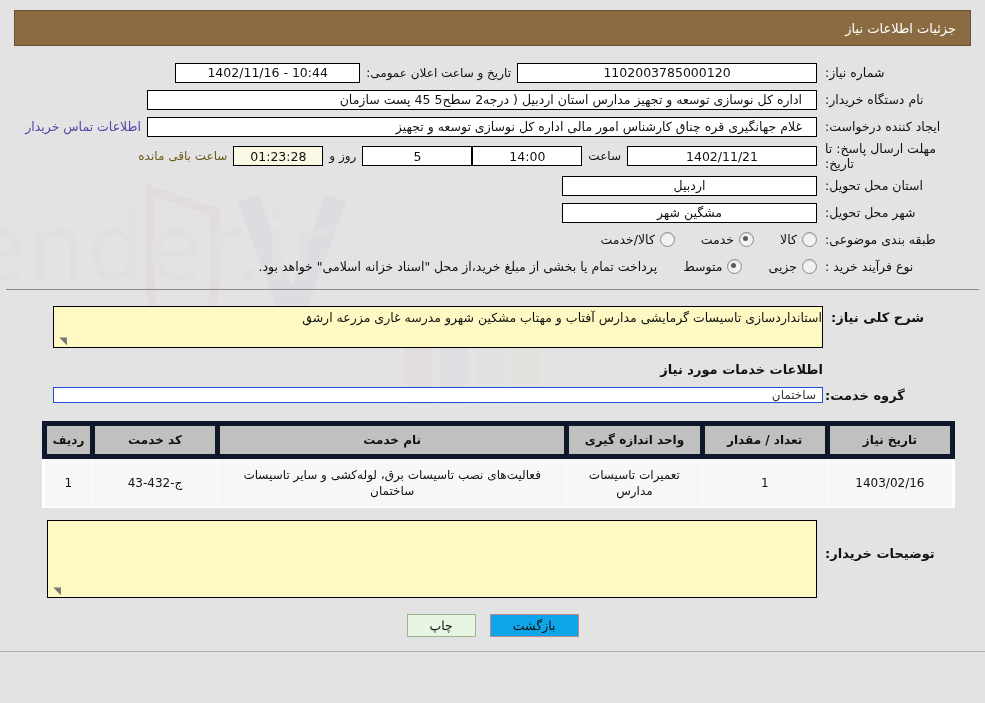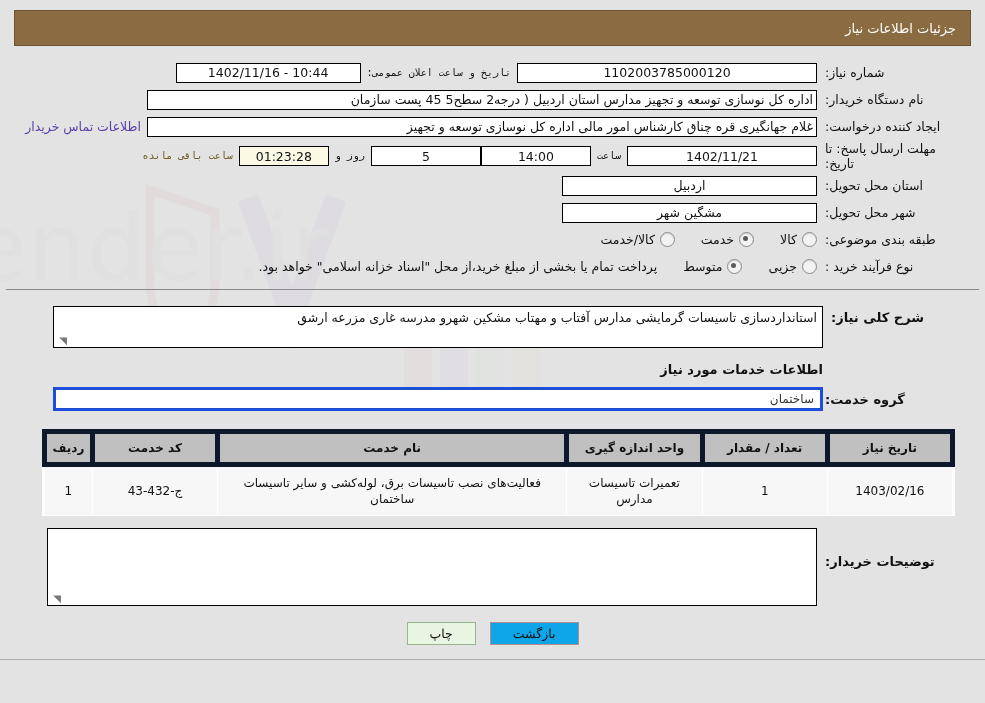--- a/index.html
+++ b/index.html
@@ -80,42 +80,41 @@
   .fld {
     background: #ffffff;
     border: 1px solid #000000;
     height: 20px;
     font-size: 12.5px;
     color: #111;
     display: flex;
     align-items: center;
     justify-content: center;
     box-sizing: border-box;
-    padding: 0 3px;
+    padding: 0 14px;
     white-space: nowrap;
     overflow: hidden;
   }
   .fld.right { justify-content: flex-start; }
 
   .w-need-no { width: 300px; }
   .w-date-announce { width: 185px; }
   .w-long { width: 670px; }
   .w-deadline { width: 190px; }
   .w-hour { width: 110px; }
   .w-days { width: 110px; }
   .w-counter { width: 90px; background: #fbf8e3; }
   .w-province { width: 255px; }
   .w-city { width: 255px; }
 
   .inline-txt {
-    font-size: 10px;
+    font-size: 12px;
     color: #111;
     margin: 0 6px;
     white-space: nowrap;
-    font-family: Liberation Mono, monospace;
   }
   .inline-txt.olive { color: #6b5a1e; }
   .link {
     font-size: 12.5px;
     color: #5b3fa8;
     margin: 0 6px;
     white-space: nowrap;
     cursor: pointer;
   }
 
@@ -170,26 +169,26 @@
     color: #111;
     width: 152px;
     flex: 0 0 152px;
     padding-left: 8px;
     text-align: left;
     box-sizing: border-box;
     padding-top: 4px;
   }
   .textarea-box {
     border: 1px solid #000;
-    background: #ffffff;
+    background: #fef9c3;
     width: 770px;
     height: 42px;
     font-size: 12.5px;
     color: #111;
-    padding: 3px 5px;
+    padding: 3px 0;
     box-sizing: border-box;
     position: relative;
     overflow: hidden;
   }
   .textarea-box.tall { height: 78px; }
   .resizer {
     position: absolute;
     left: 3px; bottom: 1px;
     width: 10px; height: 10px;
     color: #777;
@@ -214,24 +213,24 @@
     font-size: 13px;
     font-weight: bold;
     color: #111;
     width: 152px;
     flex: 0 0 152px;
     padding-left: 2px;
     text-align: left;
     box-sizing: border-box;
   }
   .svc-group-fld {
-    border: 3px solid #1d4ed8;
+    border: 1px solid #1d4ed8;
     background: #fff;
     width: 770px;
-    height: 24px;
+    height: 16px;
     font-size: 12px;
     color: #333;
     display: flex;
     align-items: center;
     justify-content: flex-start;
     padding: 0 6px;
     box-sizing: border-box;
     margin-left: 12px;
   }
 

